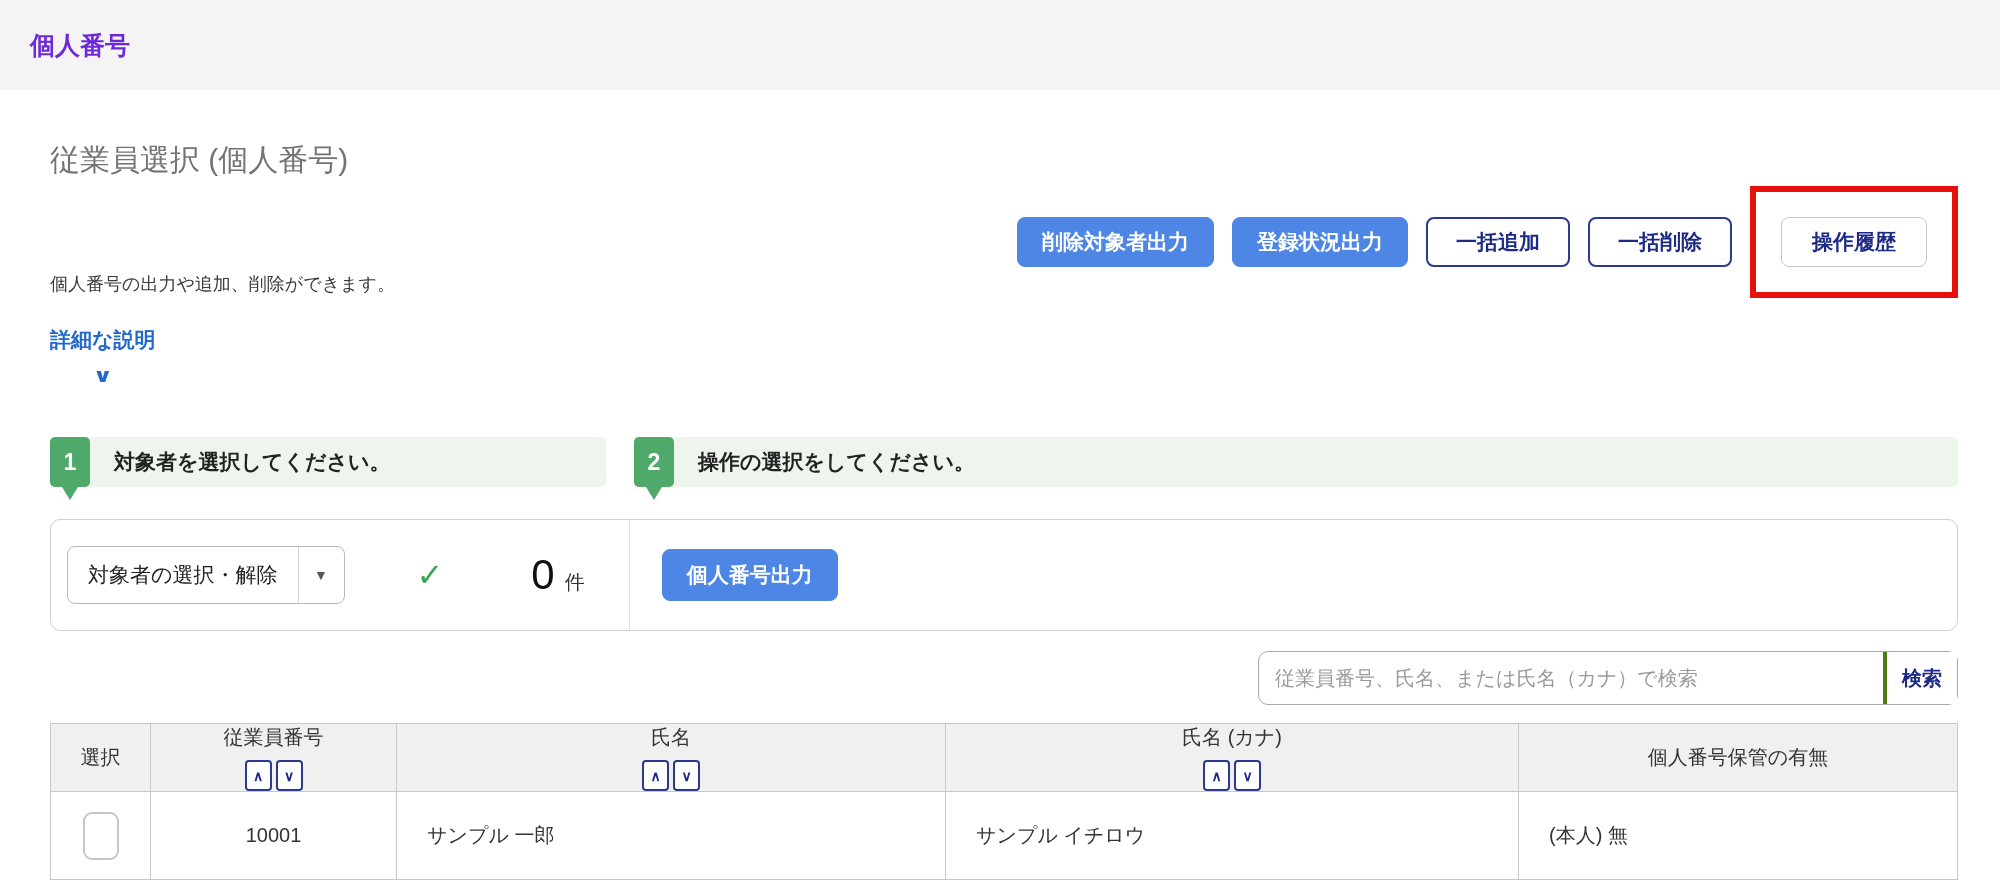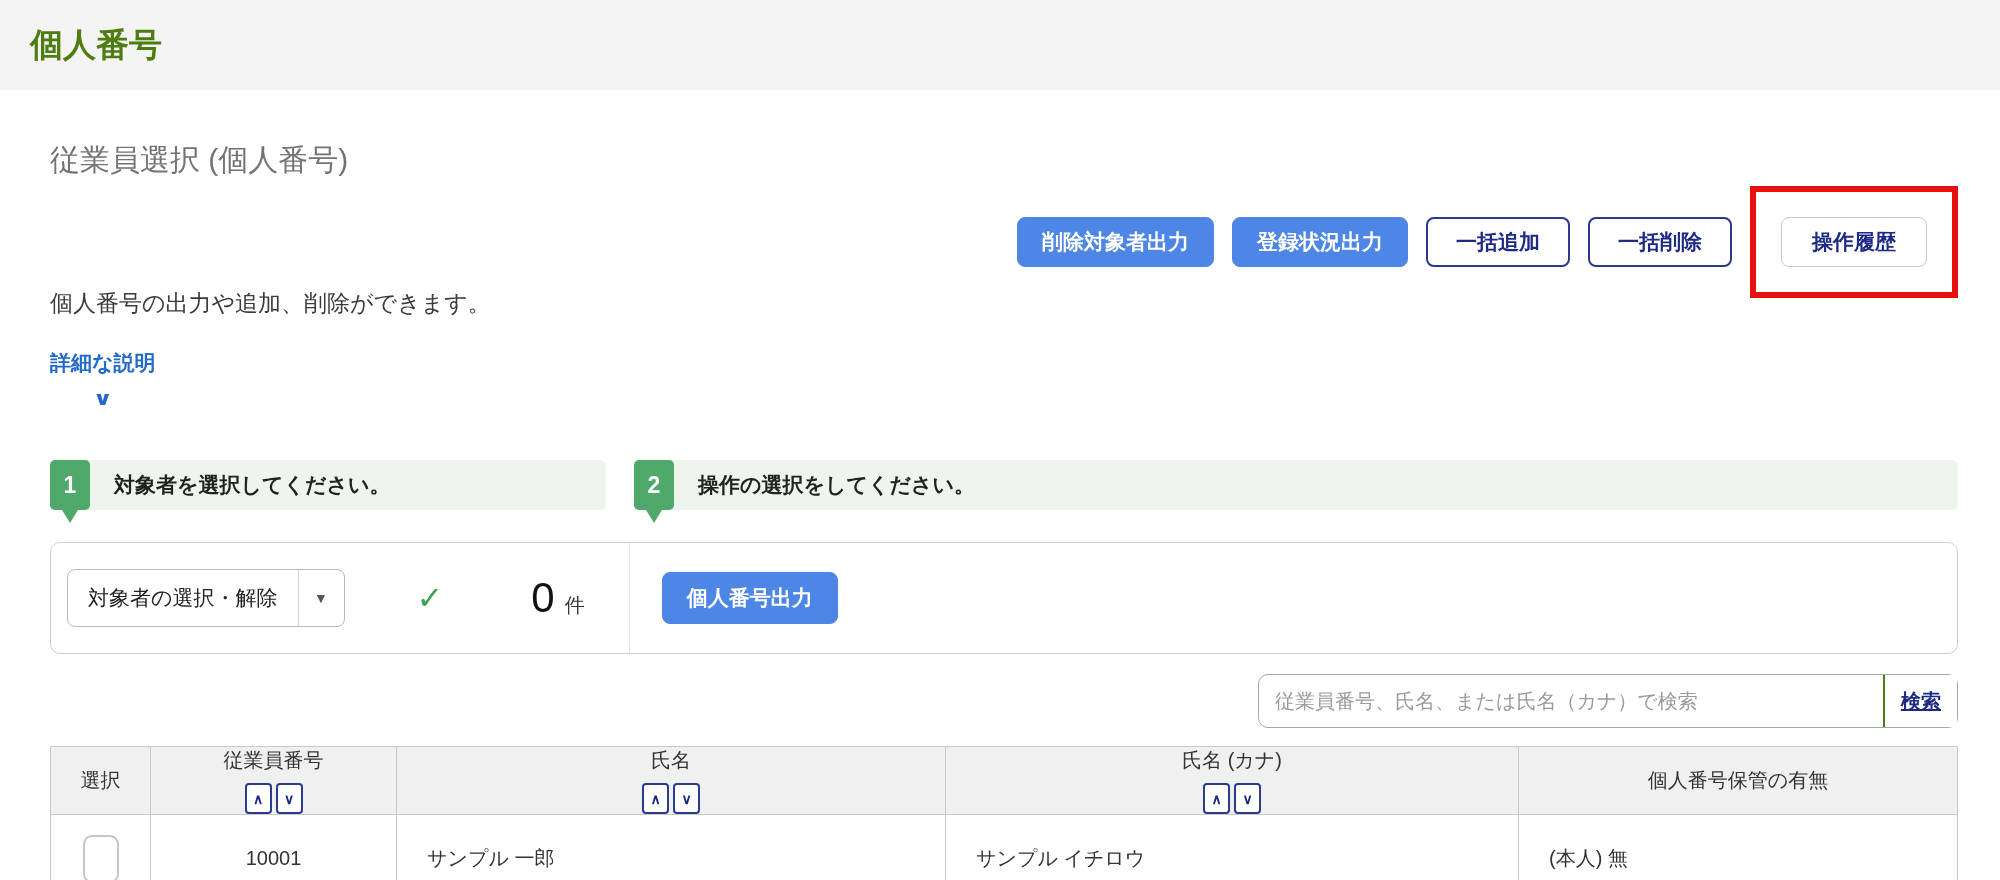--- a/index.html
+++ b/index.html
@@ -1,36 +1,36 @@
 <!DOCTYPE html>
 <html><head>
 <meta charset="utf-8">
 <style>
   * { margin:0; padding:0; box-sizing:border-box; }
   html,body { width:2000px; height:880px; overflow:hidden; background:#fff;
     font-family:"Liberation Sans","DejaVu Sans",sans-serif; color:#333; }
 
   
   .topbar { height:90px; background:#f4f4f5; display:flex; align-items:center; padding-left:30px; }
-  .topbar h1 { font-size:33px; font-weight:bold; color:#4d7c0f; }
+  .topbar h1 { font-size:25px; font-weight:bold; color:#6d28d9; }
 
   
   .content { padding:0 42px 0 50px; }
 
   .title-row { position:relative; margin-top:50px; height:100px; }
   .page-title { font-size:30px; font-weight:normal; color:#737373; }
   .actions { position:absolute; right:0; top:46px; display:flex; align-items:center; gap:18px; }
   .btn { font-family:inherit; font-size:21px; font-weight:bold; height:50px; border-radius:8px;
          cursor:pointer; white-space:nowrap; }
   .btn.primary { background:#4d86e4; color:#fff; border:1px solid #4d86e4; padding:0 24px; }
   .btn.outline { background:#fff; color:#1c2a85; border:2px solid #2a3a8e; padding:0 28px; }
   .btn.outline-light { background:#fff; color:#1c2a85; border:1px solid #c9c9c9; padding:0 30px; }
   .highlight-wrap { display:inline-block; padding:25px; border:6px solid #e8100c; margin-left:0; }
 
-  .page-desc { margin-top:48px; font-size:23px; color:#3a3a3a; }
+  .page-desc { margin-top:32px; font-size:18px; color:#3a3a3a; }
 
   .detail-link { margin-top:30px; display:flex; align-items:center; gap:10px; color:#2169cb;
                  font-size:21px; font-weight:bold; cursor:pointer; width:fit-content;flex-direction:column; }
   .detail-link .chev { font-size:19px; font-weight:bold; transform:scaleX(1.3); }
 
   
   .steps { margin-top:50px; display:flex; gap:28px; }
   .step { position:relative; height:50px; background:#edf5ec; border-radius:6px; }
   .step.s1 { width:556px; }
   .step.s2 { flex:1; }
@@ -57,22 +57,22 @@
   .v-divider { margin-left:44px; width:1px; align-self:stretch; background:#e2e2e2; }
   .output-btn { margin-left:32px; height:52px; }
 
   
   .search-row { margin-top:20px; display:flex; justify-content:flex-end; }
   .search-group { width:700px; height:54px; border:1px solid #a8a8a8; border-radius:10px;
                   display:flex; background:#fff; }
   .search-input { flex:1; border:none; outline:none; padding:0 16px; font-size:20px;
                   font-family:inherit; color:#333; background:transparent; }
   .search-input::placeholder { color:#9a9a9a; }
-  .search-btn { width:74px; border:none; border-left:2px solid #4d7c0f; background:#fff;
-                color:#1c2a85; font-size:20px; font-weight:bold; font-family:inherit; cursor:pointer;text-decoration:underline; }
+  .search-btn { width:74px; border:none; border-left:4px solid #4d7c0f; background:#fff;
+                color:#1c2a85; font-size:20px; font-weight:bold; font-family:inherit; cursor:pointer; }
 
   
   table { margin-top:18px; width:100%; border-collapse:collapse; table-layout:fixed; }
   th,td { border:1px solid #c9c9c9; font-size:20px; }
   th { background:#f0f0f1; height:68px; font-weight:normal; color:#333; text-align:center; }
   td { background:#fff; height:88px; color:#333; }
   col.c-sel { width:100px; } col.c-no { width:246px; } col.c-name { width:549px; }
   col.c-kana { width:573px; } col.c-store { width:auto; }
   .th-inner { display:flex; flex-direction:column; align-items:center; gap:9px; }
   .sorters { display:flex; gap:4px; }

